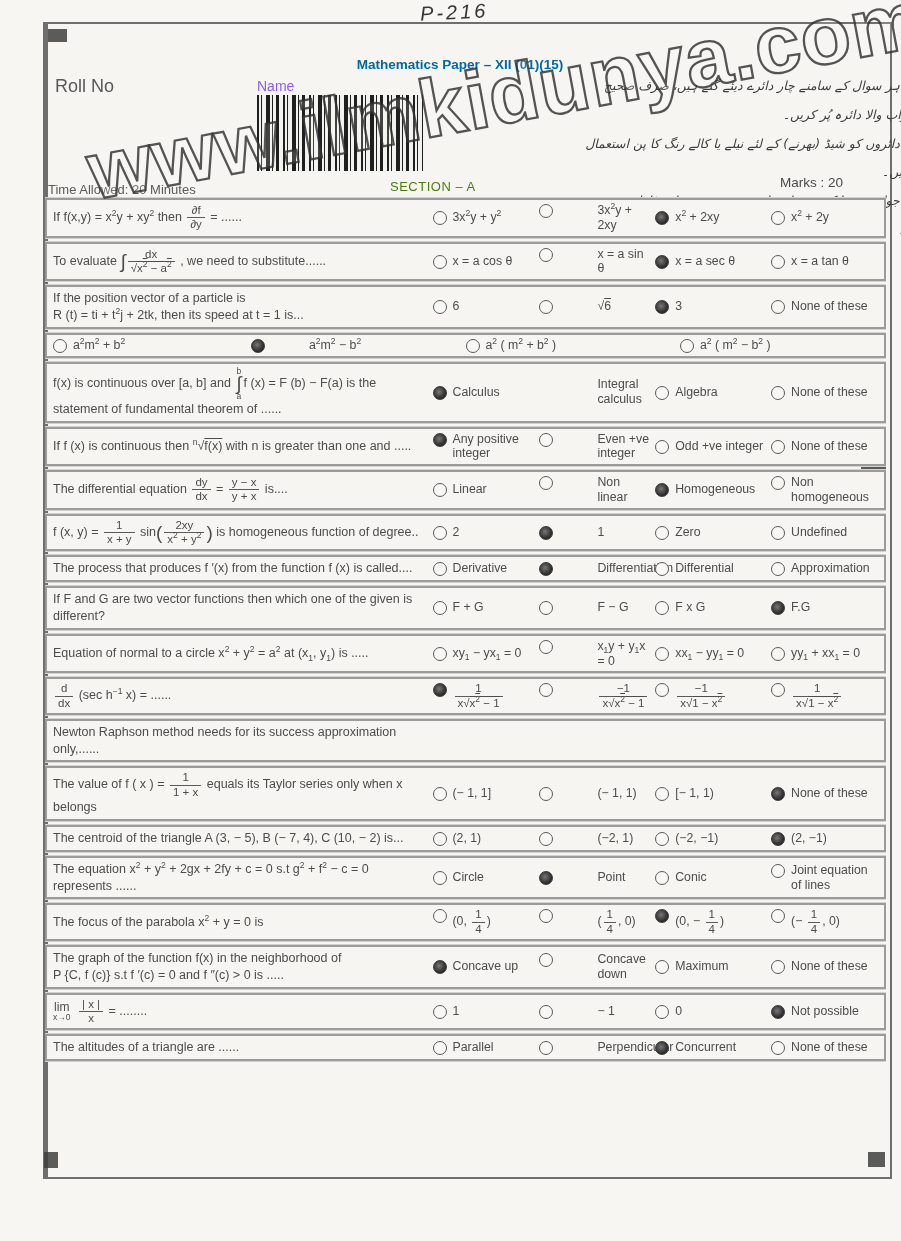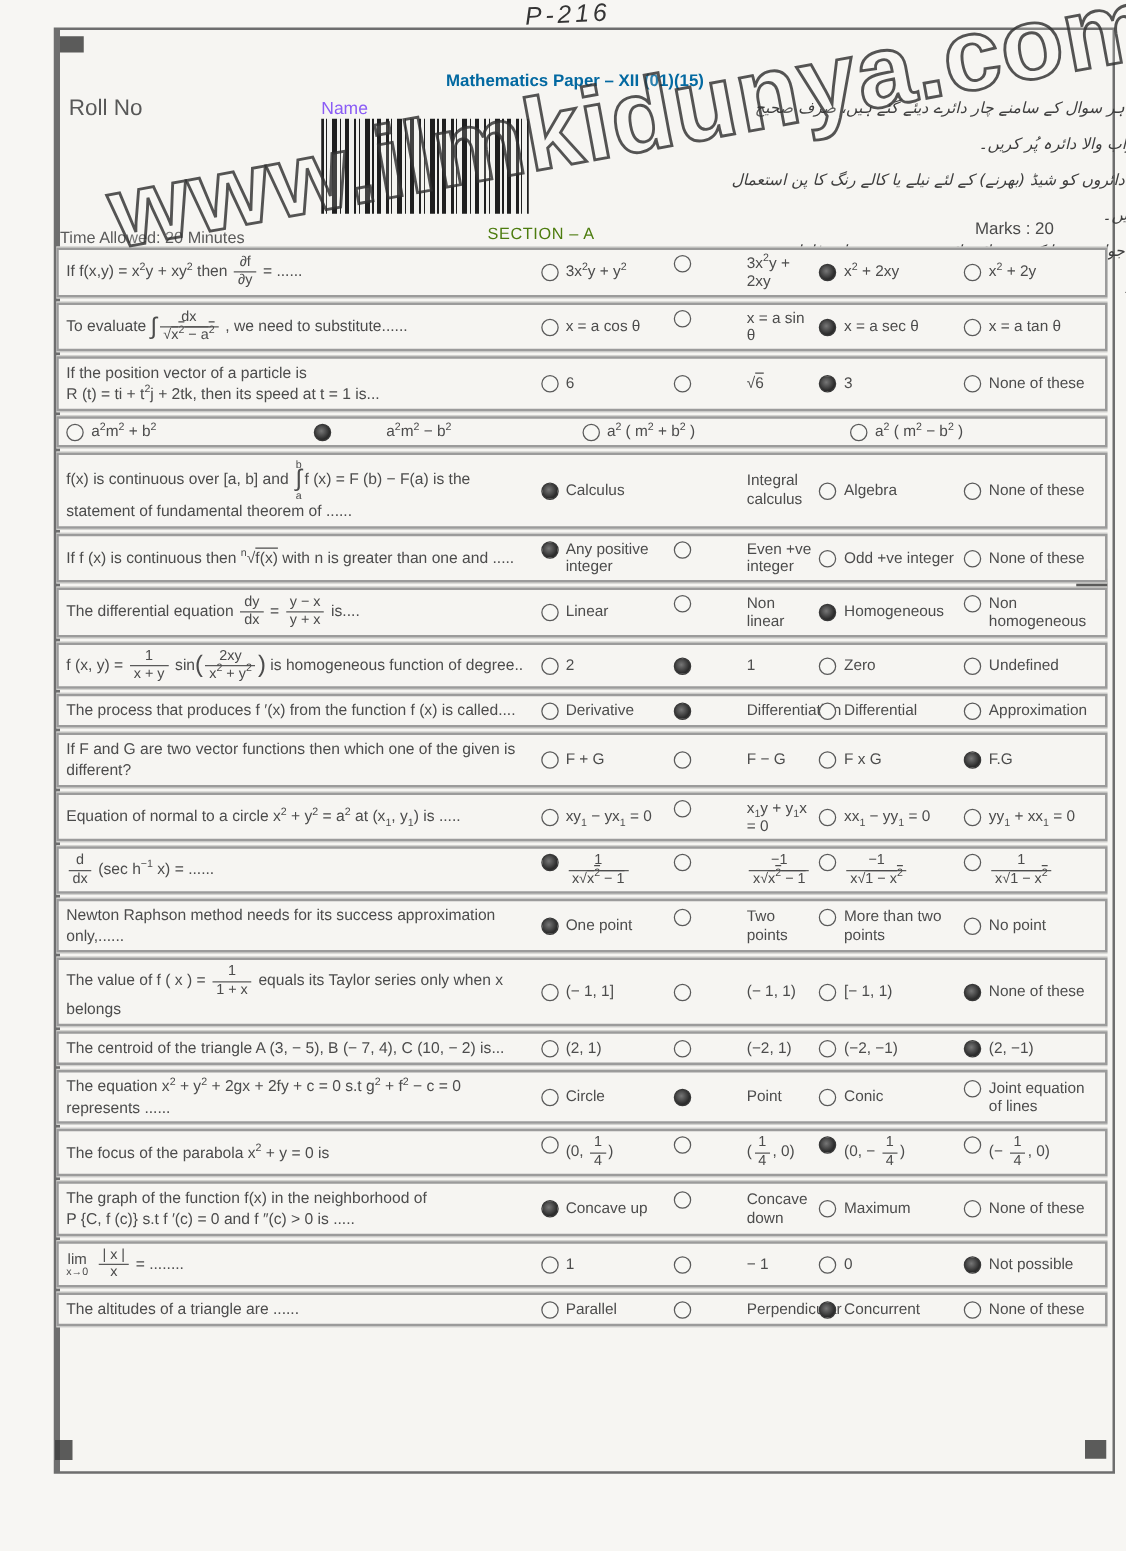--- a/index.html
+++ b/index.html
@@ -357,38 +357,20 @@
       </div>
       <div class="opt">
         <span class="radio empty"></span>
         <span class="olabel"><span class="fr"><span class="n">1</span><span class="d">x√<span class="ov">1 − x<sup>2</sup></span></span></span></span>
       </div>
     </div>
   </div>
 
   <div class="qrow">
     <div class="qtext">Newton Raphson method needs for its success approximation only,......</div>
-    <div class="opts">
-      <div class="opt">
-        <span class="radio filled"></span>
-        <span class="olabel">One point</span>
-      </div>
-      <div class="opt">
-        <span class="radio empty"></span>
-        <span class="olabel">Two points</span>
-      </div>
-      <div class="opt">
-        <span class="radio empty"></span>
-        <span class="olabel">More than two points</span>
-      </div>
-      <div class="opt">
-        <span class="radio empty"></span>
-        <span class="olabel">No point</span>
-      </div>
-    </div>
   </div>
 
   <div class="qrow">
     <div class="qtext">The value of f ( x ) = <span class="fr"><span class="n">1</span><span class="d">1 + x</span></span> equals its Taylor series only when x belongs</div>
     <div class="opts">
       <div class="opt">
         <span class="radio empty"></span>
         <span class="olabel">(− 1, 1]</span>
       </div>
       <div class="opt">

